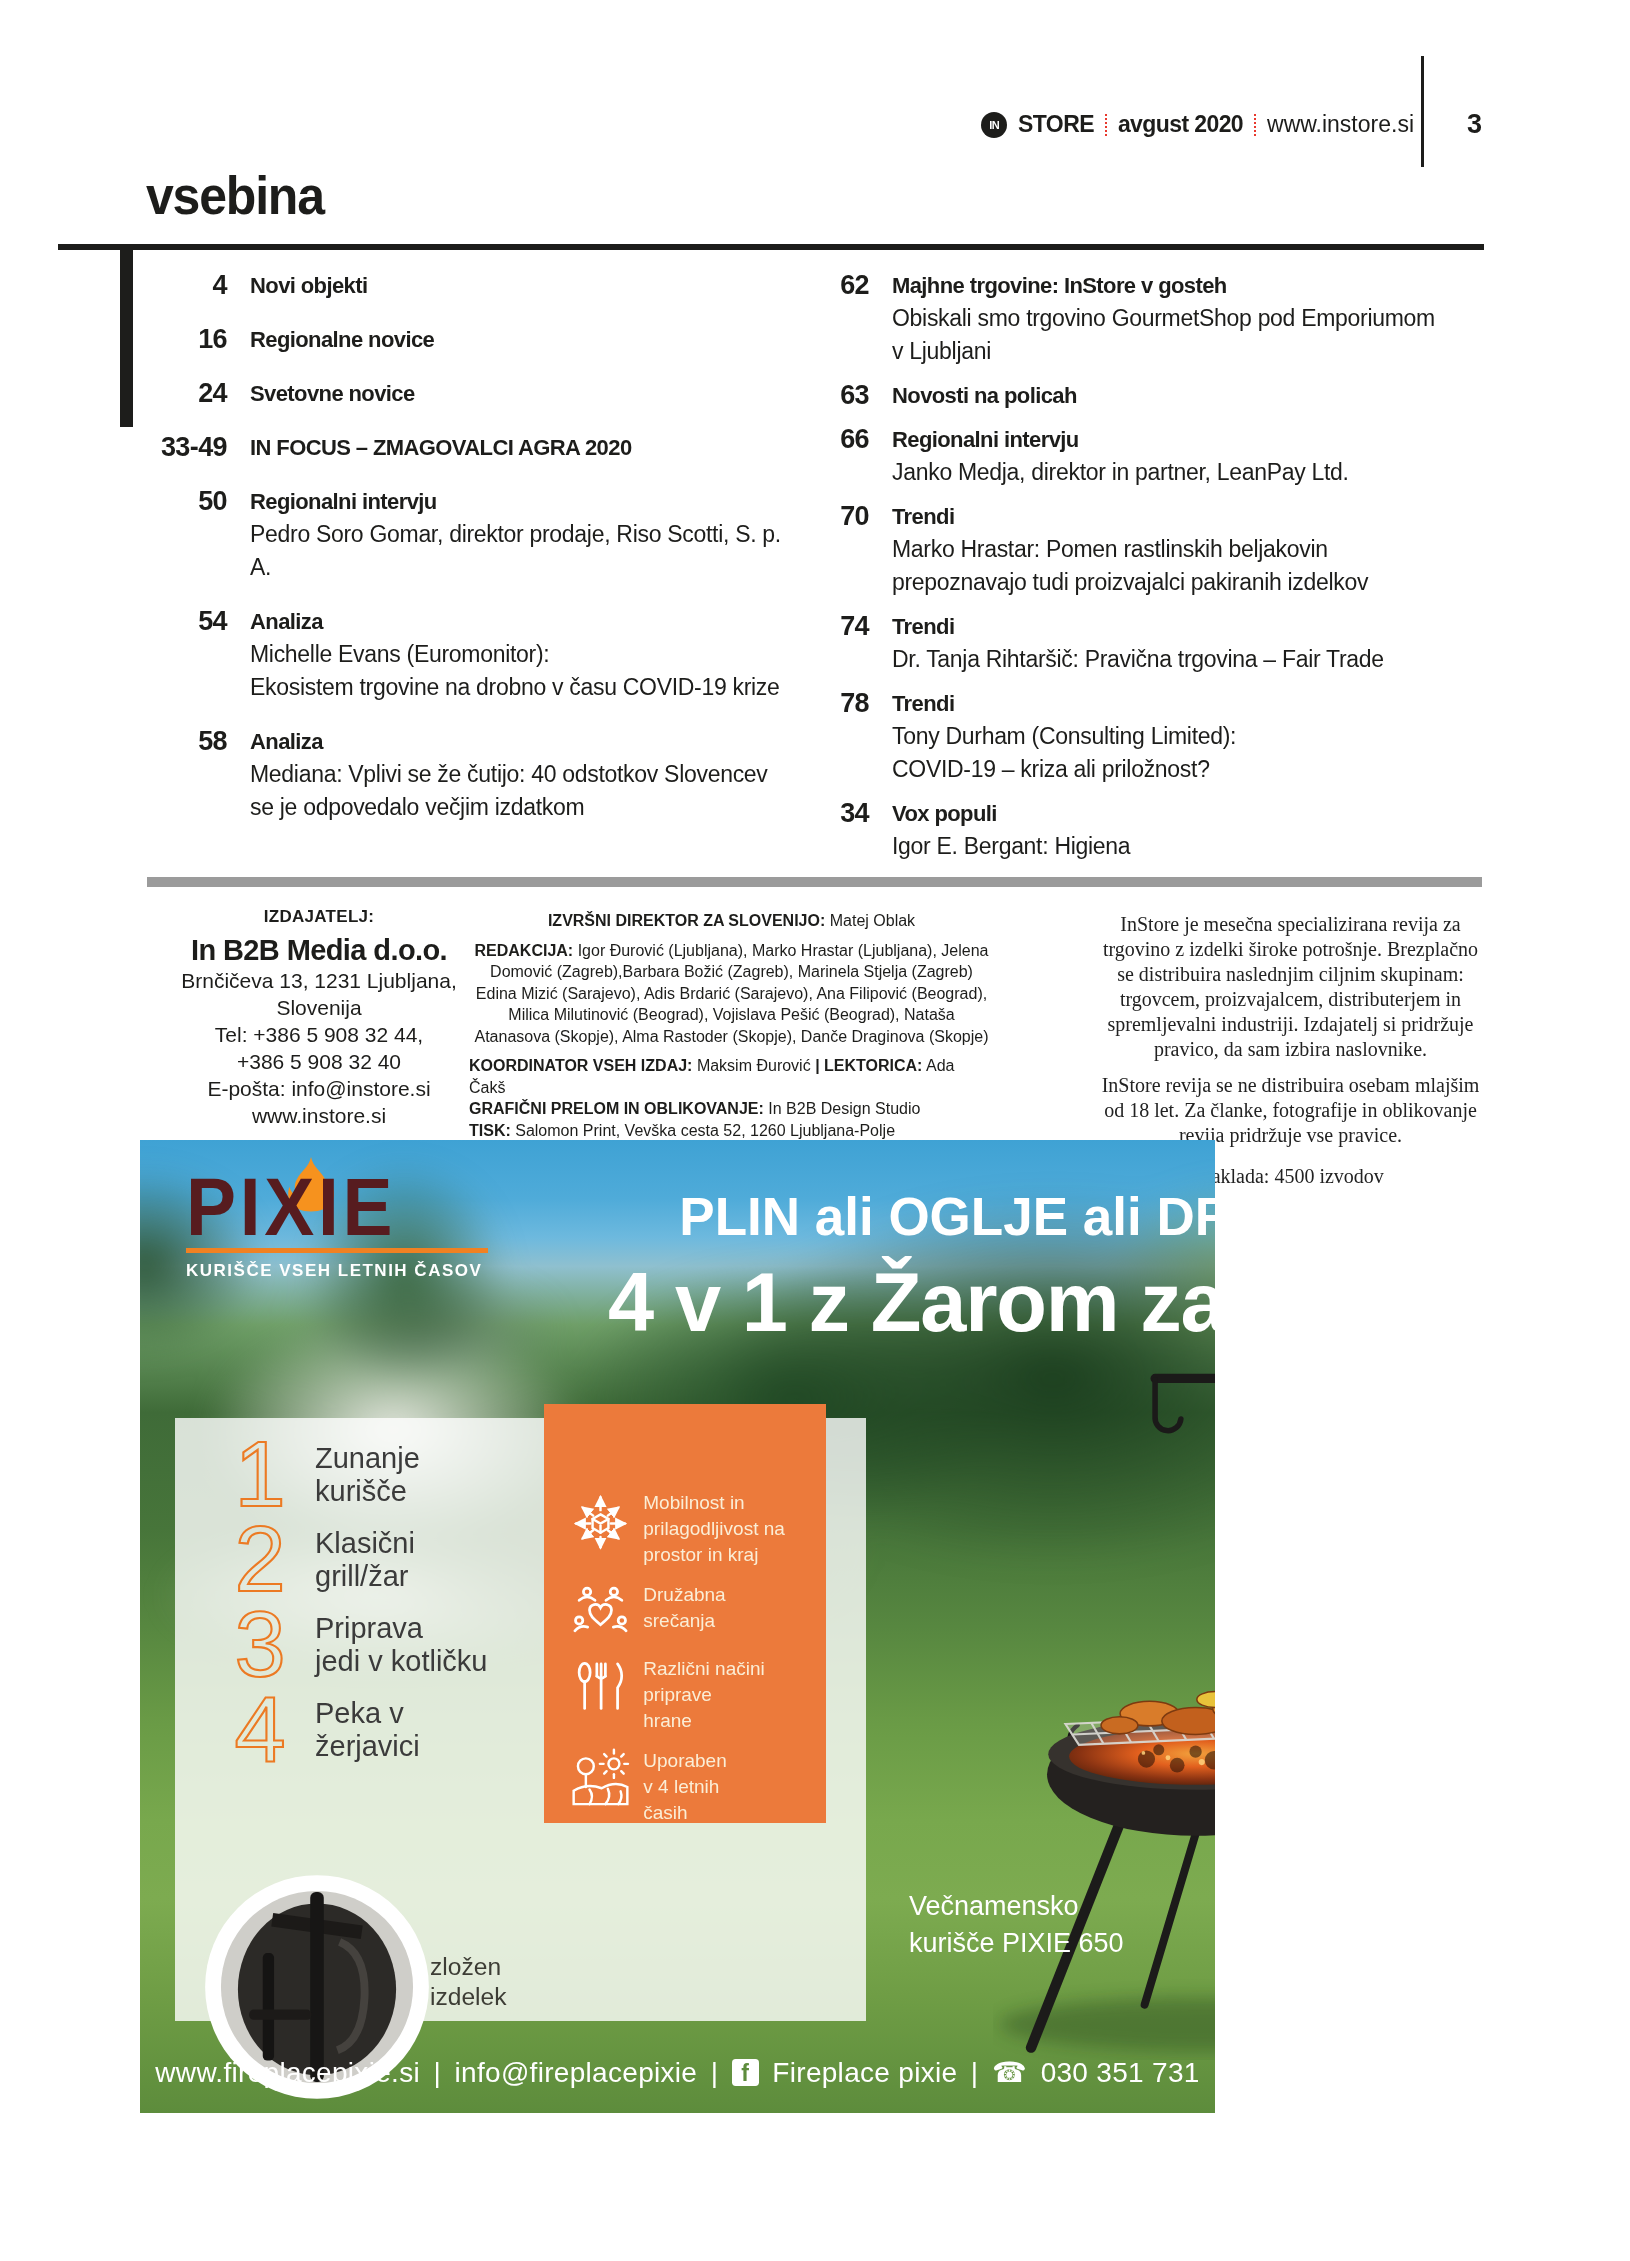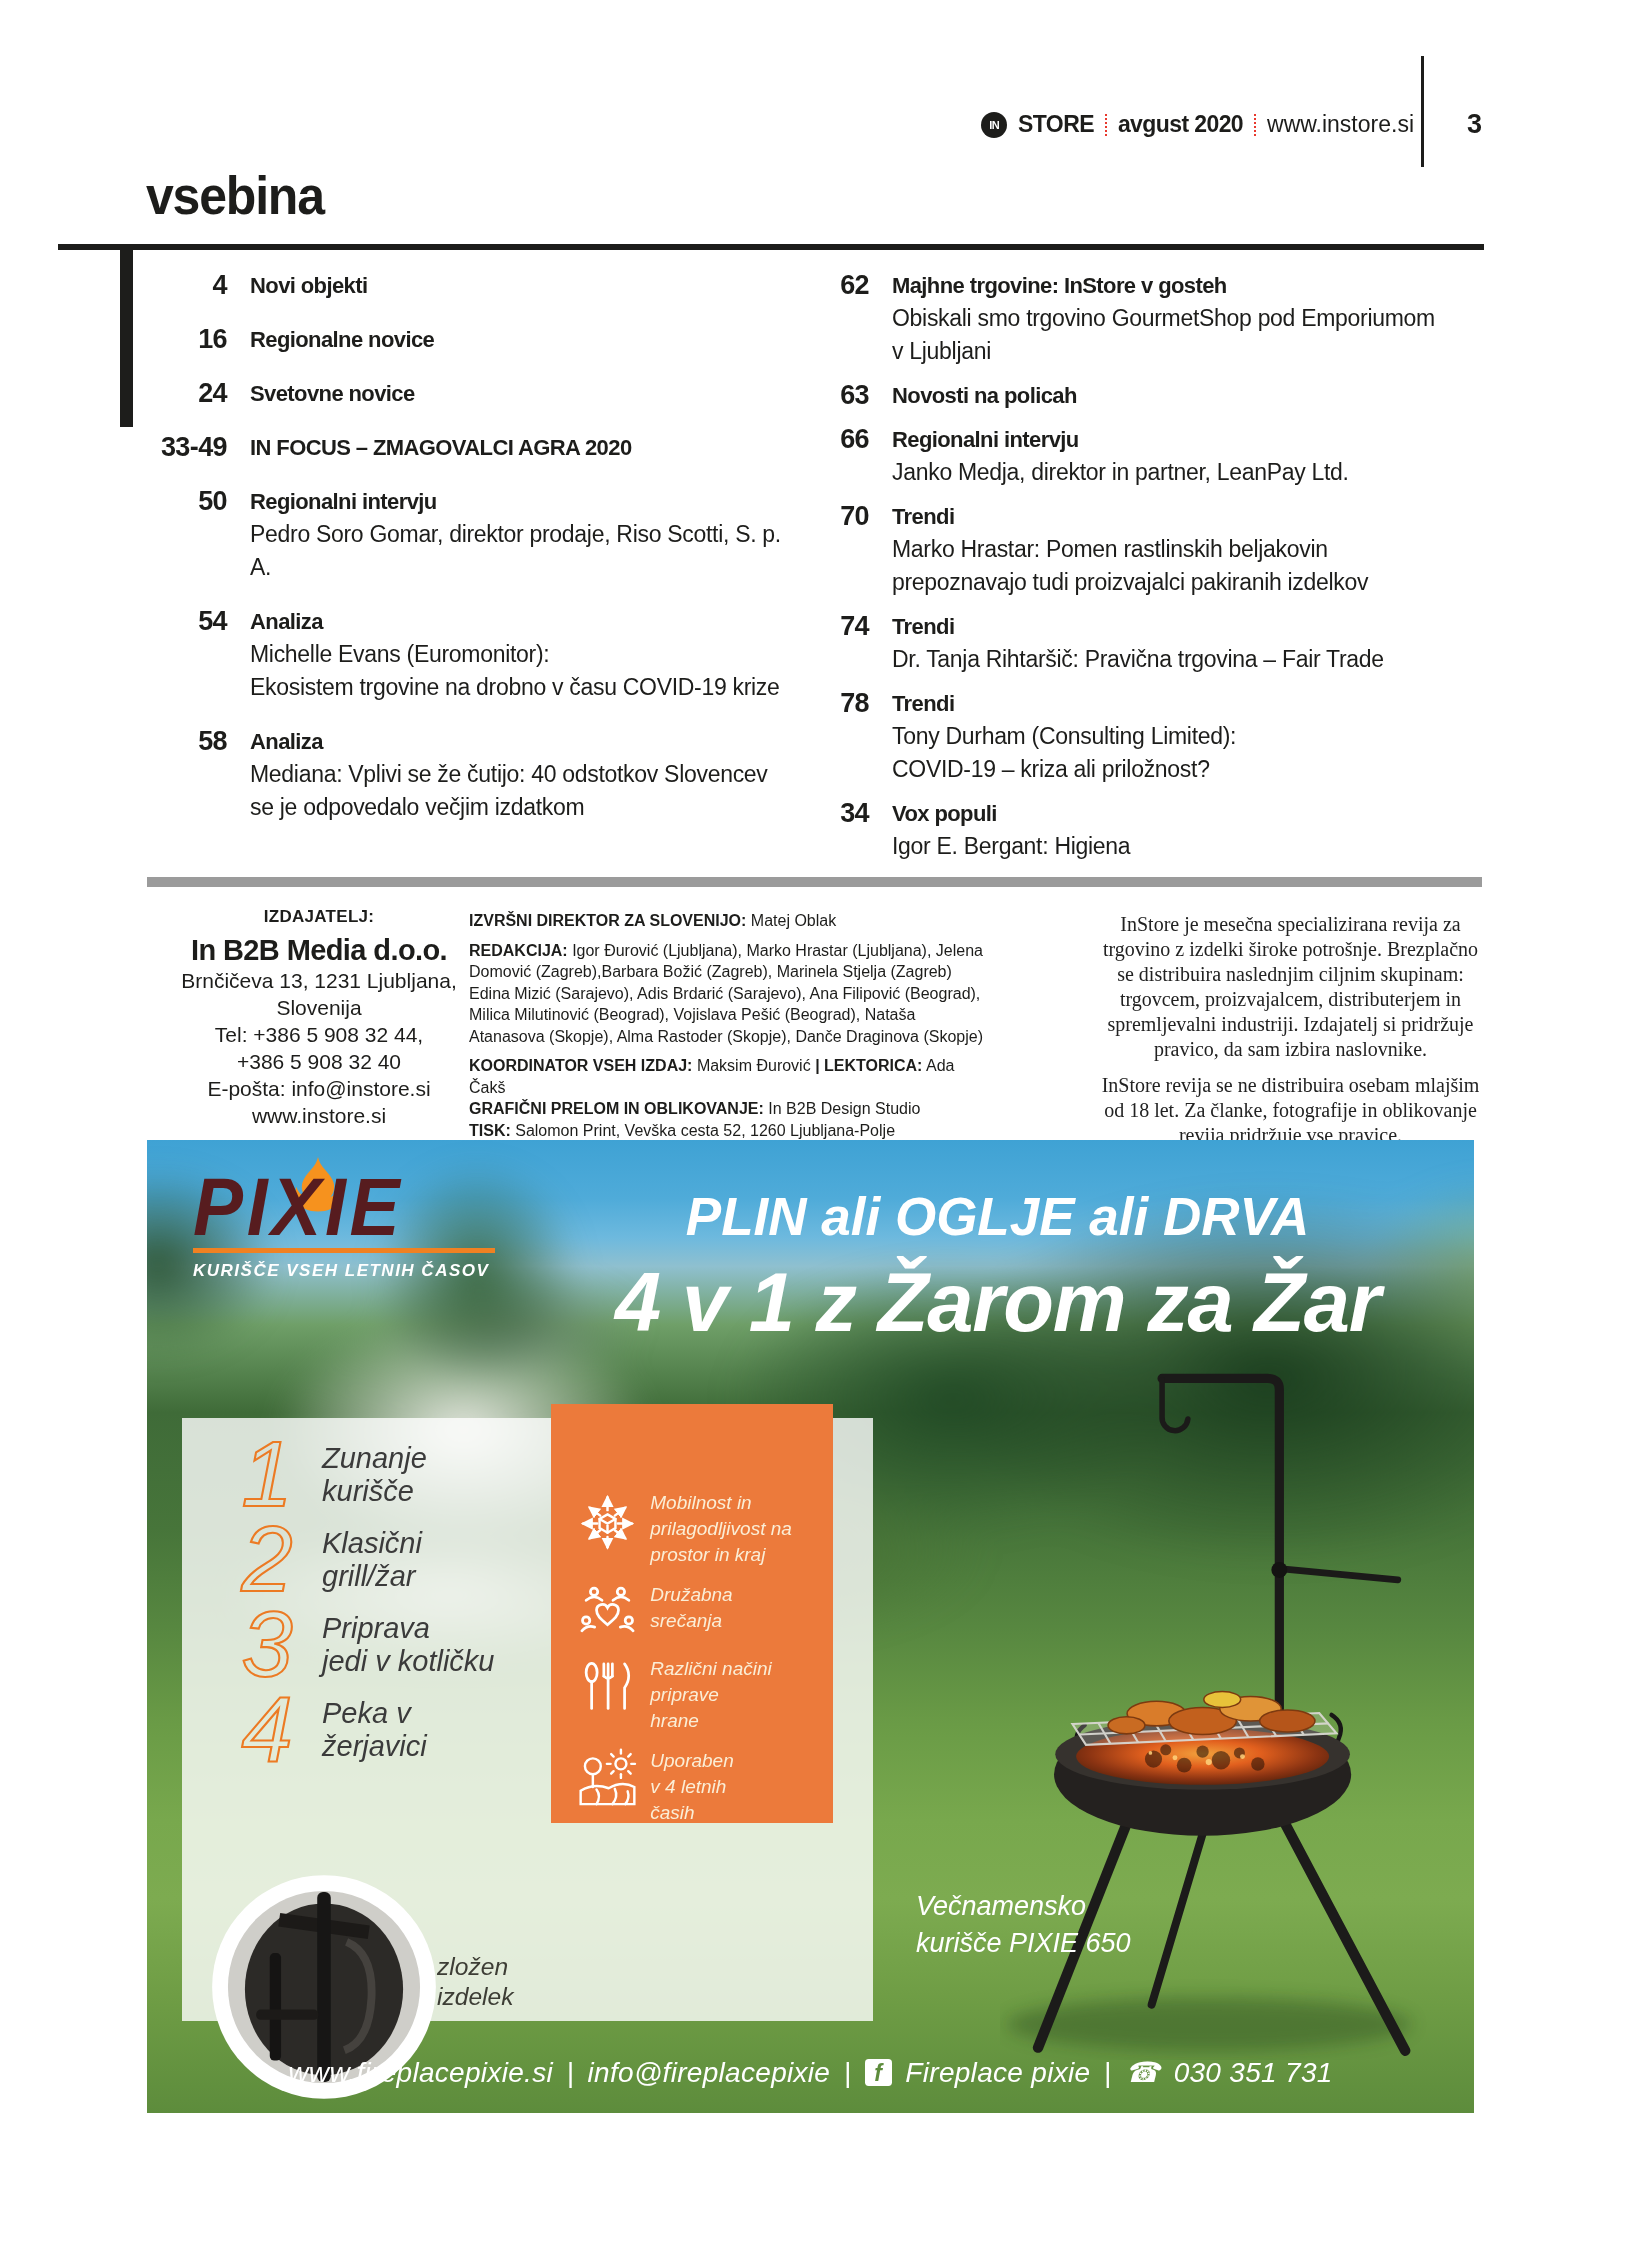--- a/index.html
+++ b/index.html
@@ -34,29 +34,29 @@
   .entry .s{font-size:23px;line-height:33px;letter-spacing:-0.3px;}
 
   .gray-bar{position:absolute;left:147px;top:877px;width:1335px;height:10.4px;background:#9b9b9b;}
 
   
   .imprint-col1{position:absolute;left:147px;top:907px;width:344px;text-align:center;}
   .ic1-label{font-size:17px;font-weight:bold;letter-spacing:0.3px;}
   .ic1-name{font-size:29px;font-weight:bold;letter-spacing:-0.6px;margin-top:7.4px;}
   .ic1-line{font-size:21px;line-height:27px;}
   .imprint-col2{position:absolute;left:469px;top:910px;width:525px;font-size:16px;line-height:21.5px;}
-  .ic2-block{margin-bottom:8px;}
+  .ic2-block{margin-bottom:8px;text-align:center;}
   .imprint-col2 b{letter-spacing:0;}
   .imprint-col3{position:absolute;left:1094px;top:912px;width:393px;text-align:center;
                 font-family:"Liberation Serif",serif;font-size:20px;line-height:25px;color:#222;}
   .ic3-p2{margin-top:11px;}
   .ic3-naklada{margin-top:16px;}
 
   
-  .ad{position:absolute;left:147px;top:1140px;width:1327px;height:973px;overflow:hidden;background:#5d8c3c;font-style:italic;}
+  .ad{position:absolute;left:140px;top:1140px;width:1075px;height:973px;overflow:hidden;background:#5d8c3c;}
   .ad-bg{position:absolute;inset:0;
     background:linear-gradient(180deg,#3fa2d4 0%,#4fabd9 6%,#6db9de 10%,#8fc0cf 13%,#6f9f68 19%,
                #3f6b38 28%,#47753a 40%,#578740 50%,#6a9b46 60%,#78a84d 70%,#7dab50 78%,#6f9d45 88%,#5d8c3c 100%);}
   .ad-blobs{position:absolute;inset:-31px;filter:blur(14.7px);background-repeat:no-repeat;background-image:
     radial-gradient(ellipse 172px 135px at 3% 15%, rgba(35,75,38,0.95), rgba(35,75,38,0) 70%),
     radial-gradient(ellipse 147px 160px at 26% 16%, rgba(45,90,45,0.85), rgba(45,90,45,0) 70%),
     radial-gradient(ellipse 467px 258px at 83% 26%, rgba(24,58,28,0.95), rgba(24,58,28,0) 72%),
     radial-gradient(ellipse 319px 196px at 60% 28%, rgba(30,70,35,0.9), rgba(30,70,35,0) 70%),
     radial-gradient(ellipse 184px 135px at 99% 16%, rgba(120,160,90,0.75), rgba(120,160,90,0) 70%),
     radial-gradient(ellipse 196px 80px at 28% 21%, rgba(95,115,110,0.65), rgba(95,115,110,0) 70%),

